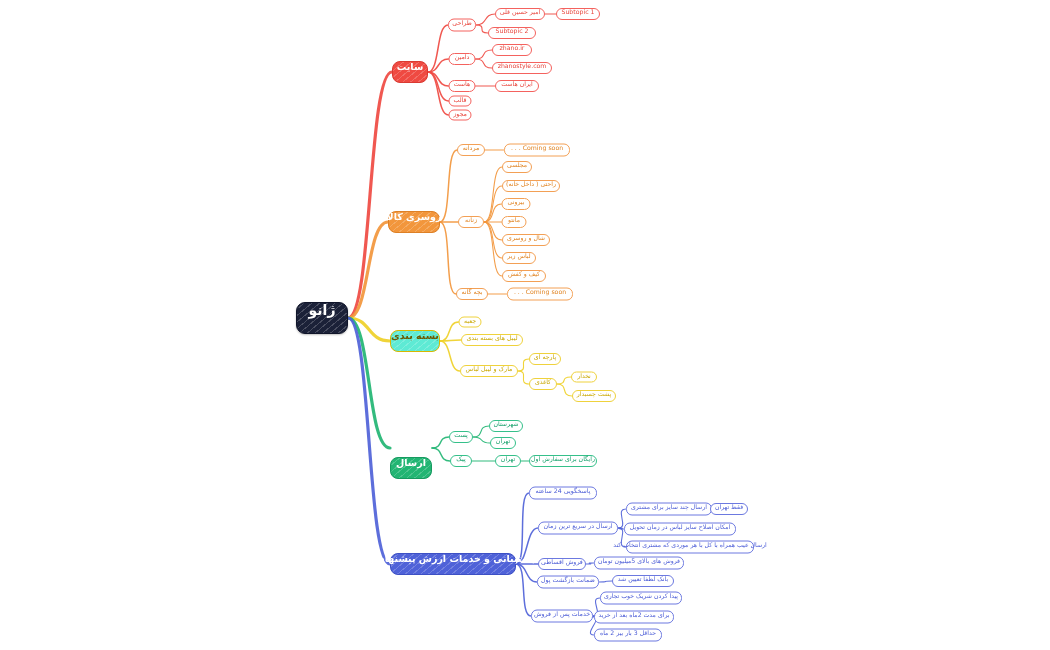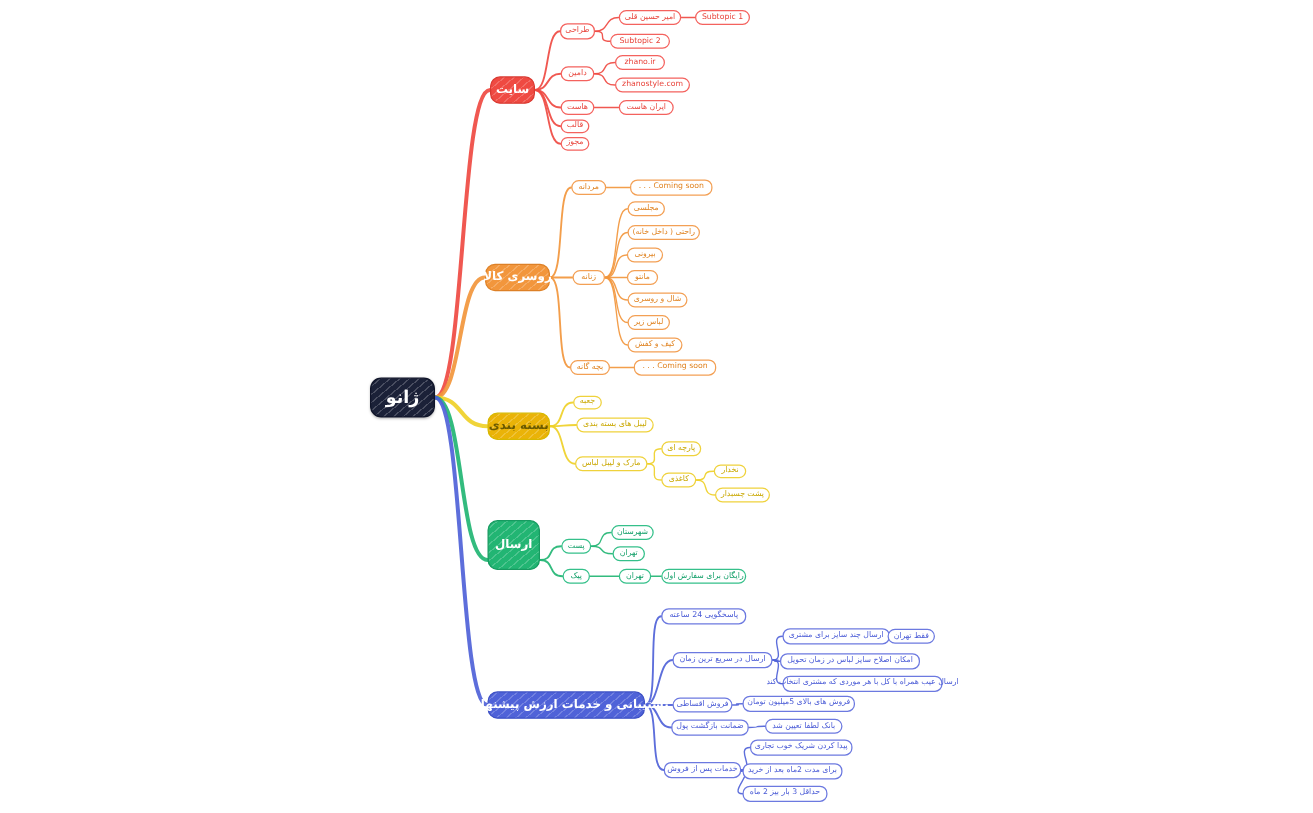--- a/index.html
+++ b/index.html
@@ -17,21 +17,20 @@
   }
   #edges {
     position: absolute; left: 0; top: 0;
     width: 1050px; height: 650px;
     pointer-events: none;
   }
   .node {
     position: absolute;
     box-sizing: border-box;
     display: flex;
-    align-items: center;
     justify-content: center;
     text-align: center;
     white-space: nowrap;
     direction: rtl;
     unicode-bidi: plaintext;
     border-radius: 7px;
     border: 1px solid transparent;
     line-height: 1.05;
     transform: translate(-50%, -50%);
   }
@@ -68,21 +67,21 @@
 
   
   .c-red    { border-color:#f4625e; color:#e8453c; }
   .c-orange { border-color:#f3a055; color:#e08423; }
   .c-yellow { border-color:#efd23c; color:#c9a700; }
   .c-green  { border-color:#35c08a; color:#14a06a; }
   .c-blue   { border-color:#6c79e0; color:#4a5bd6; }
 
   .f-red    { background:#ef4a42; border-color:#d93a32; }
   .f-orange { background:#f2963c; border-color:#dd8026; }
-  .f-yellow { background:#eab308; border-color:#d7b800; color:#6b5a00; }
+  .f-yellow { background:#5eead4; border-color:#d7b800; color:#6b5a00; }
   .f-green  { background:#22b573; border-color:#179a60; }
   .f-blue   { background:#4f62d8; border-color:#3d50c4; }
 
   
   .hatch::after{
     content:"";
     position:absolute; inset:0;
     border-radius:inherit;
     pointer-events:none;
     background:repeating-linear-gradient(
@@ -247,21 +246,21 @@
     </div>
     <div class="node lvl3 c-yellow" style="left: 543px; top: 384px; width: 28px; height: 12px;">
       <span>کاغذی</span>
     </div>
     <div class="node lvl4 c-yellow" style="left: 584px; top: 377px; width: 26px; height: 11px;">
       <span>نخدار</span>
     </div>
     <div class="node lvl4 c-yellow" style="left: 594px; top: 396px; width: 44px; height: 12px;">
       <span>پشت چسبدار</span>
     </div>
-    <div class="node lvl1 hatch f-green" style="left: 411px; top: 436px; width: 42px; height: 40px;">
+    <div class="node lvl1 hatch f-green" style="left: 411px; top: 468px; width: 42px; height: 22px;">
       <span>ارسال</span>
     </div>
     <div class="node lvl2 c-green" style="left: 461px; top: 437px; width: 24px; height: 12px;">
       <span>پست</span>
     </div>
     <div class="node lvl3 c-green" style="left: 506px; top: 426px; width: 34px; height: 12px;">
       <span>شهرستان</span>
     </div>
     <div class="node lvl3 c-green" style="left: 503px; top: 443px; width: 26px; height: 12px;">
       <span>تهران</span>

